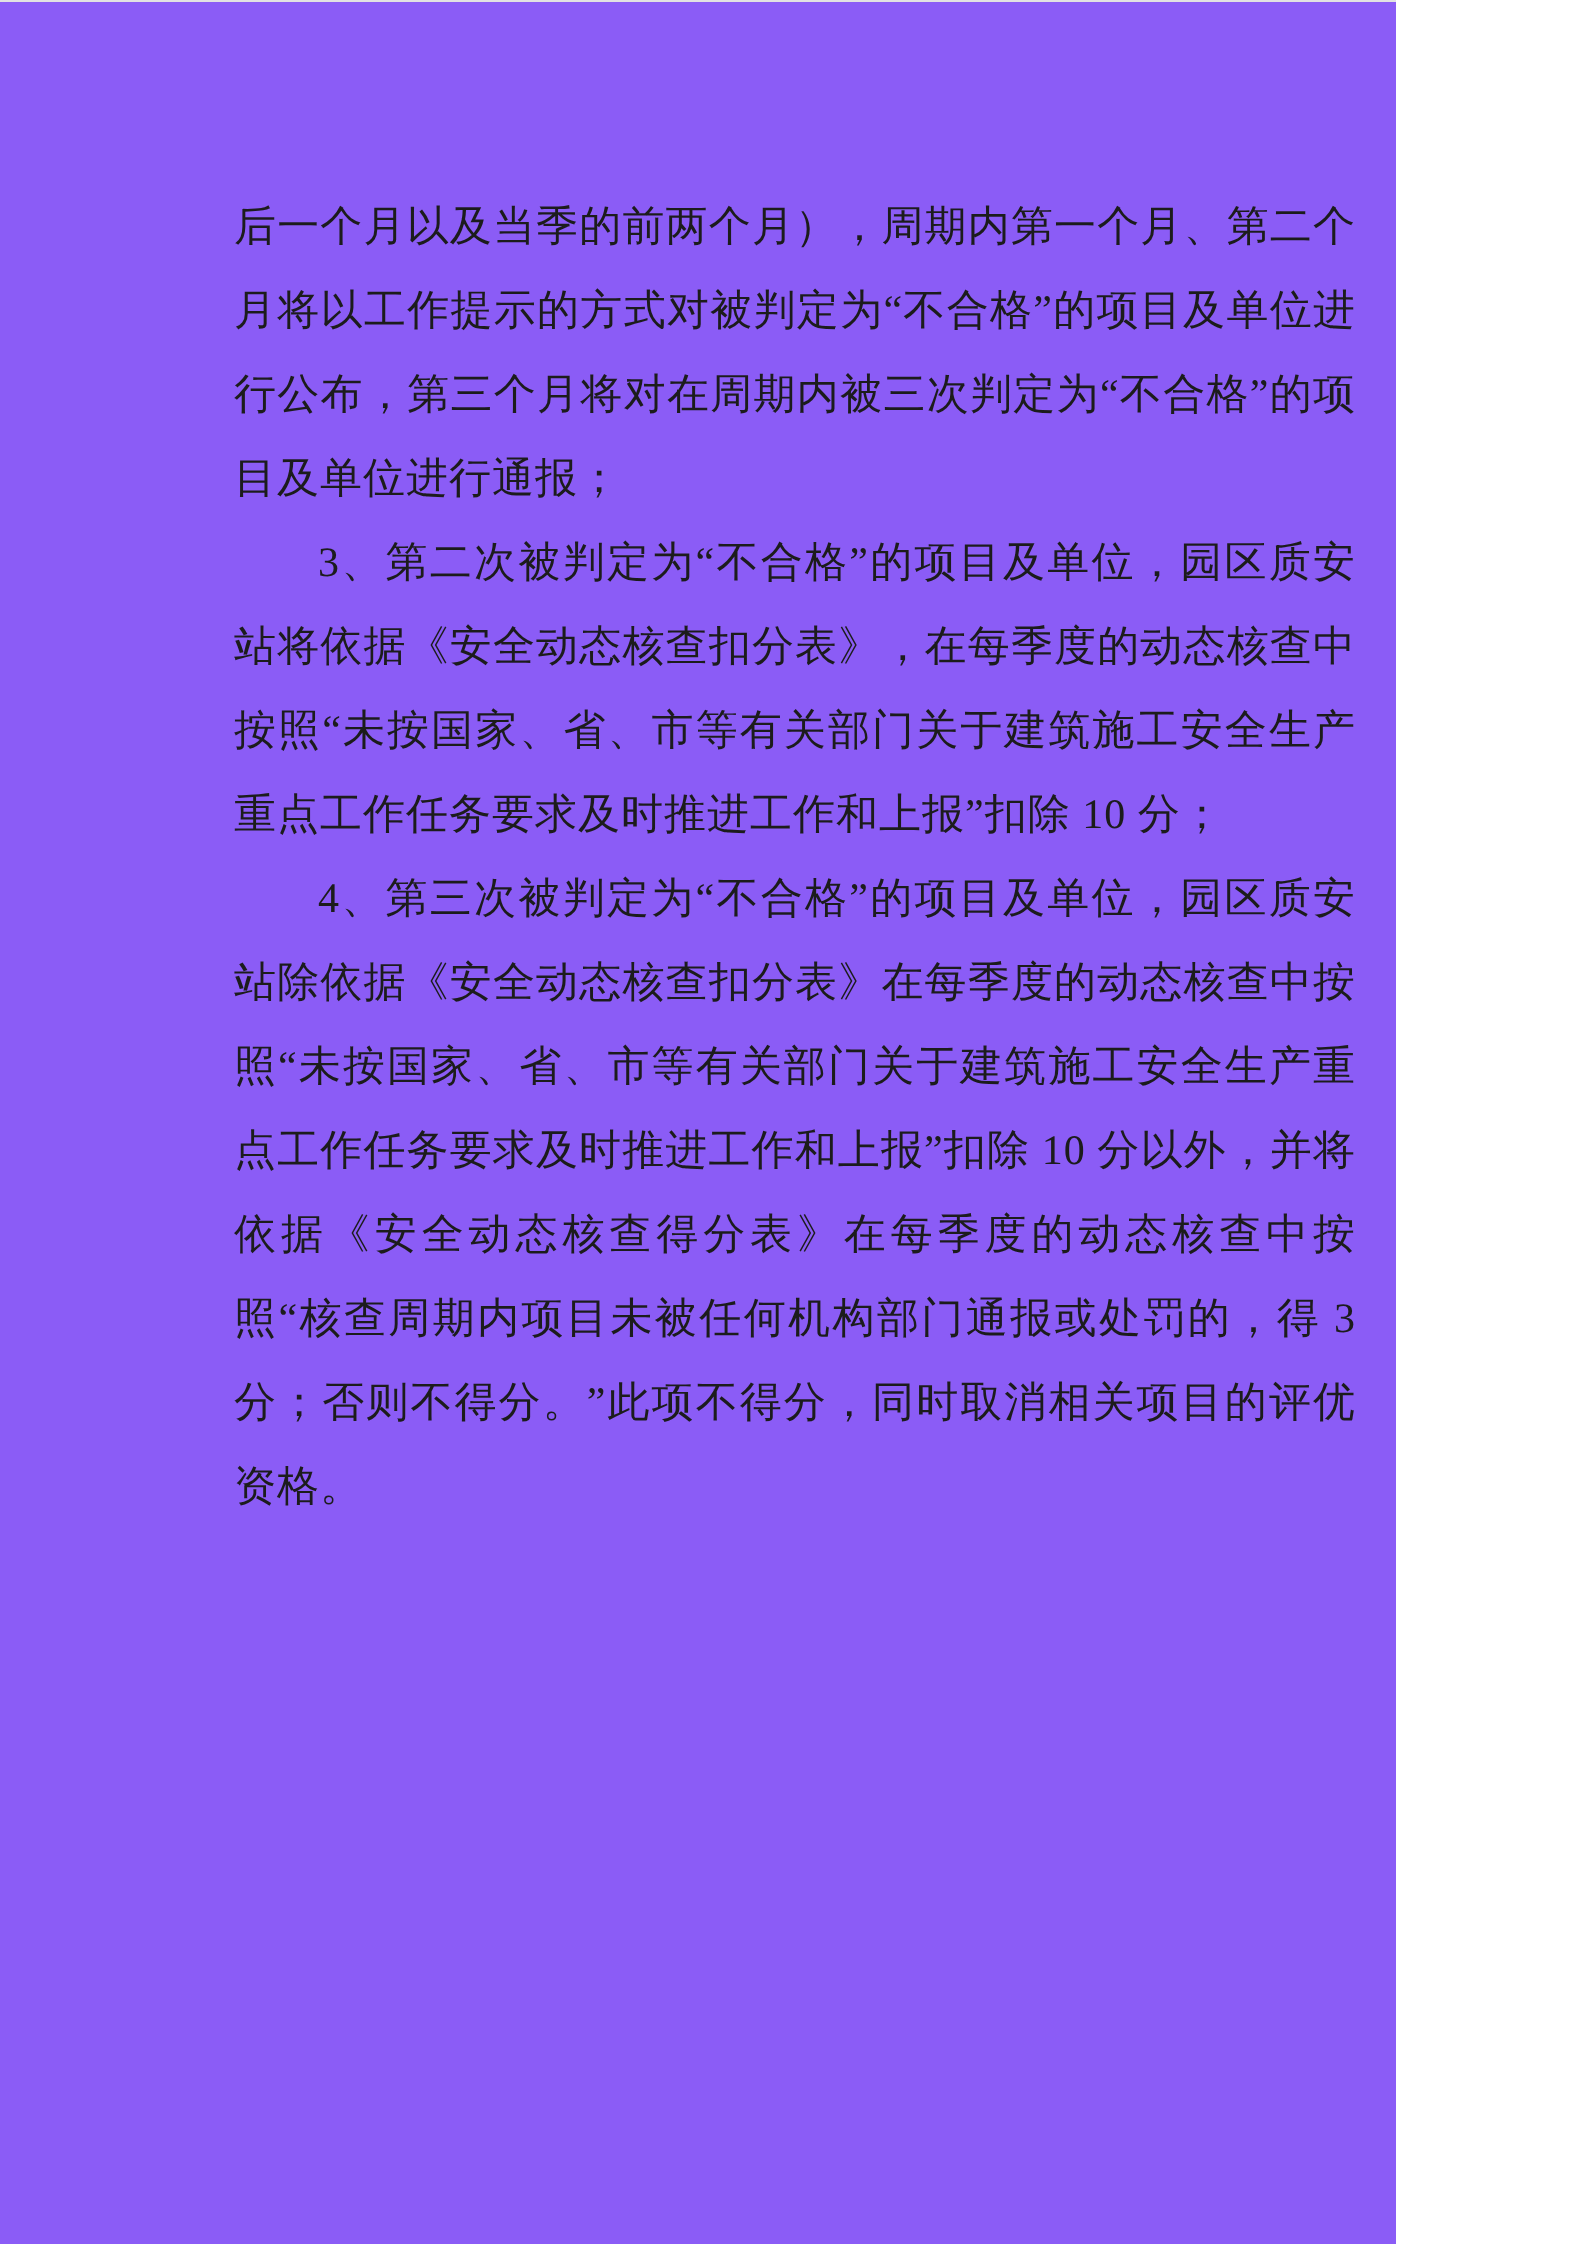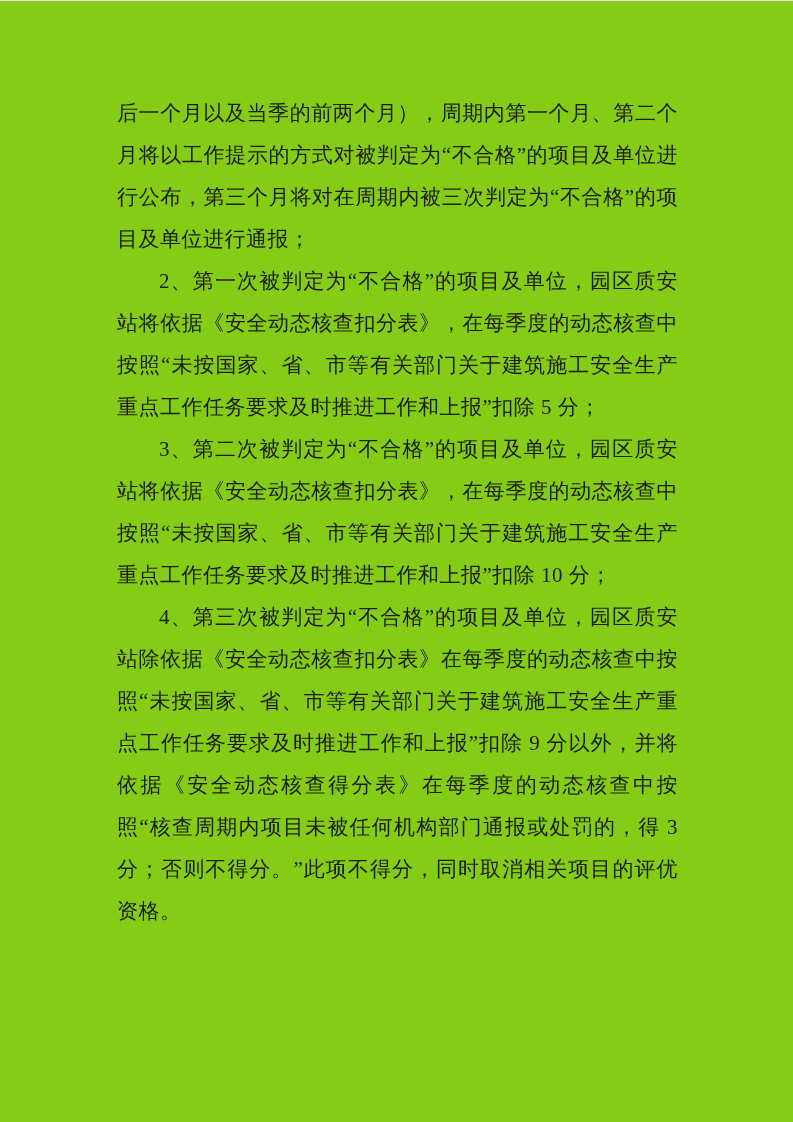--- a/index.html
+++ b/index.html
@@ -2,26 +2,27 @@
 <html><head>
 <meta charset="utf-8">
 <style>
   html, body {
     margin: 0;
     padding: 0;
     background: #ffffff;
   }
   .page {
     position: relative;
-    width: 793px;
+    width: 670px;
     height: 1122px;
-    background: #84cc16;
+    background: #8b5cf6;
     border-top: 1px solid #e2e2e2;
     overflow: hidden;
     font-family: "Liberation Serif", "DejaVu Serif", serif;
+    padding-left: 28px;
   }
   .text-content {
     position: absolute;
     left: 117px;
     top: 91px;
     width: 561px;
     color: #1c1c1c;
     font-size: 21px;
     line-height: 42px;
     letter-spacing: 0.5px;
@@ -35,17 +36,16 @@
   .paragraph.indent {
     text-indent: 2em;
   }
 </style>
 </head>
 <body>
 
 <div class="page">
   <div class="text-content">
     <p class="paragraph">后一个月以及当季的前两个月），周期内第一个月、第二个月将以工作提示的方式对被判定为“不合格”的项目及单位进行公布，第三个月将对在周期内被三次判定为“不合格”的项目及单位进行通报；</p>
-    <p class="paragraph indent">2、第一次被判定为“不合格”的项目及单位，园区质安站将依据《安全动态核查扣分表》，在每季度的动态核查中按照“未按国家、省、市等有关部门关于建筑施工安全生产重点工作任务要求及时推进工作和上报”扣除 5 分；</p>
     <p class="paragraph indent">3、第二次被判定为“不合格”的项目及单位，园区质安站将依据《安全动态核查扣分表》，在每季度的动态核查中按照“未按国家、省、市等有关部门关于建筑施工安全生产重点工作任务要求及时推进工作和上报”扣除 10 分；</p>
-    <p class="paragraph indent">4、第三次被判定为“不合格”的项目及单位，园区质安站除依据《安全动态核查扣分表》在每季度的动态核查中按照“未按国家、省、市等有关部门关于建筑施工安全生产重点工作任务要求及时推进工作和上报”扣除 9 分以外，并将依据《安全动态核查得分表》在每季度的动态核查中按照“核查周期内项目未被任何机构部门通报或处罚的，得 3 分；否则不得分。”此项不得分，同时取消相关项目的评优资格。</p>
+    <p class="paragraph indent">4、第三次被判定为“不合格”的项目及单位，园区质安站除依据《安全动态核查扣分表》在每季度的动态核查中按照“未按国家、省、市等有关部门关于建筑施工安全生产重点工作任务要求及时推进工作和上报”扣除 10 分以外，并将依据《安全动态核查得分表》在每季度的动态核查中按照“核查周期内项目未被任何机构部门通报或处罚的，得 3 分；否则不得分。”此项不得分，同时取消相关项目的评优资格。</p>
   </div>
 </div>
 
 </body></html>

